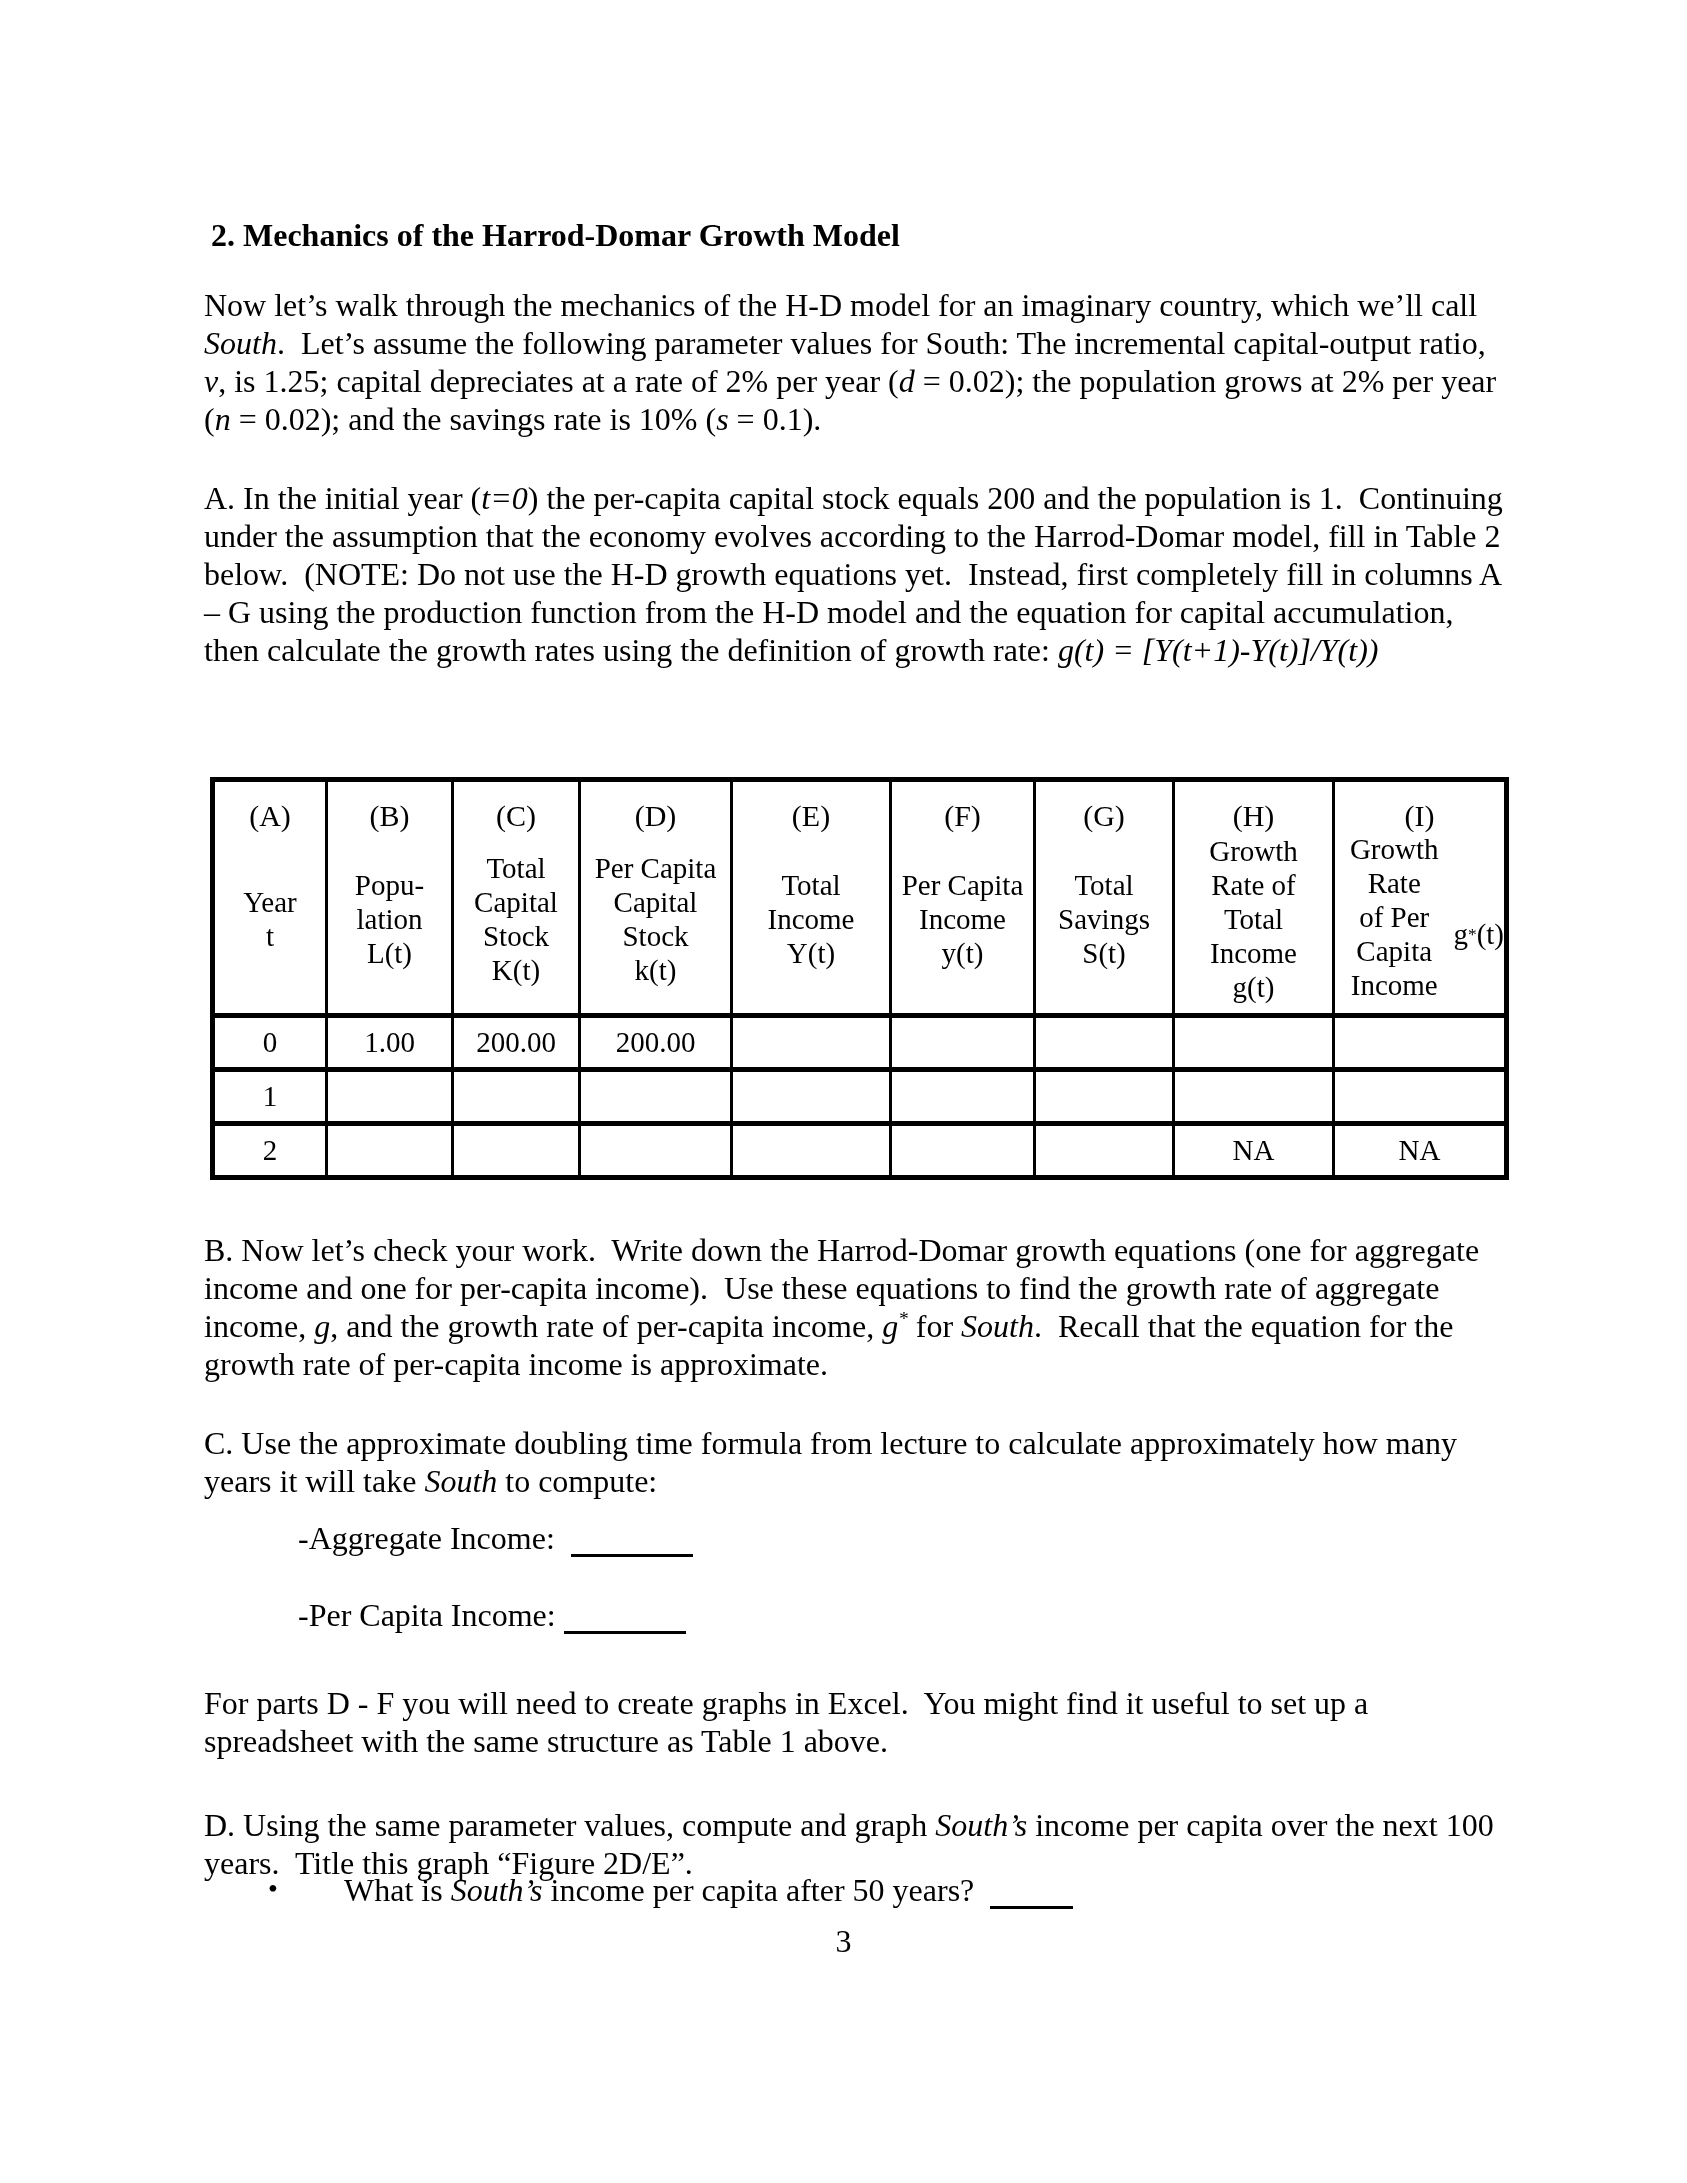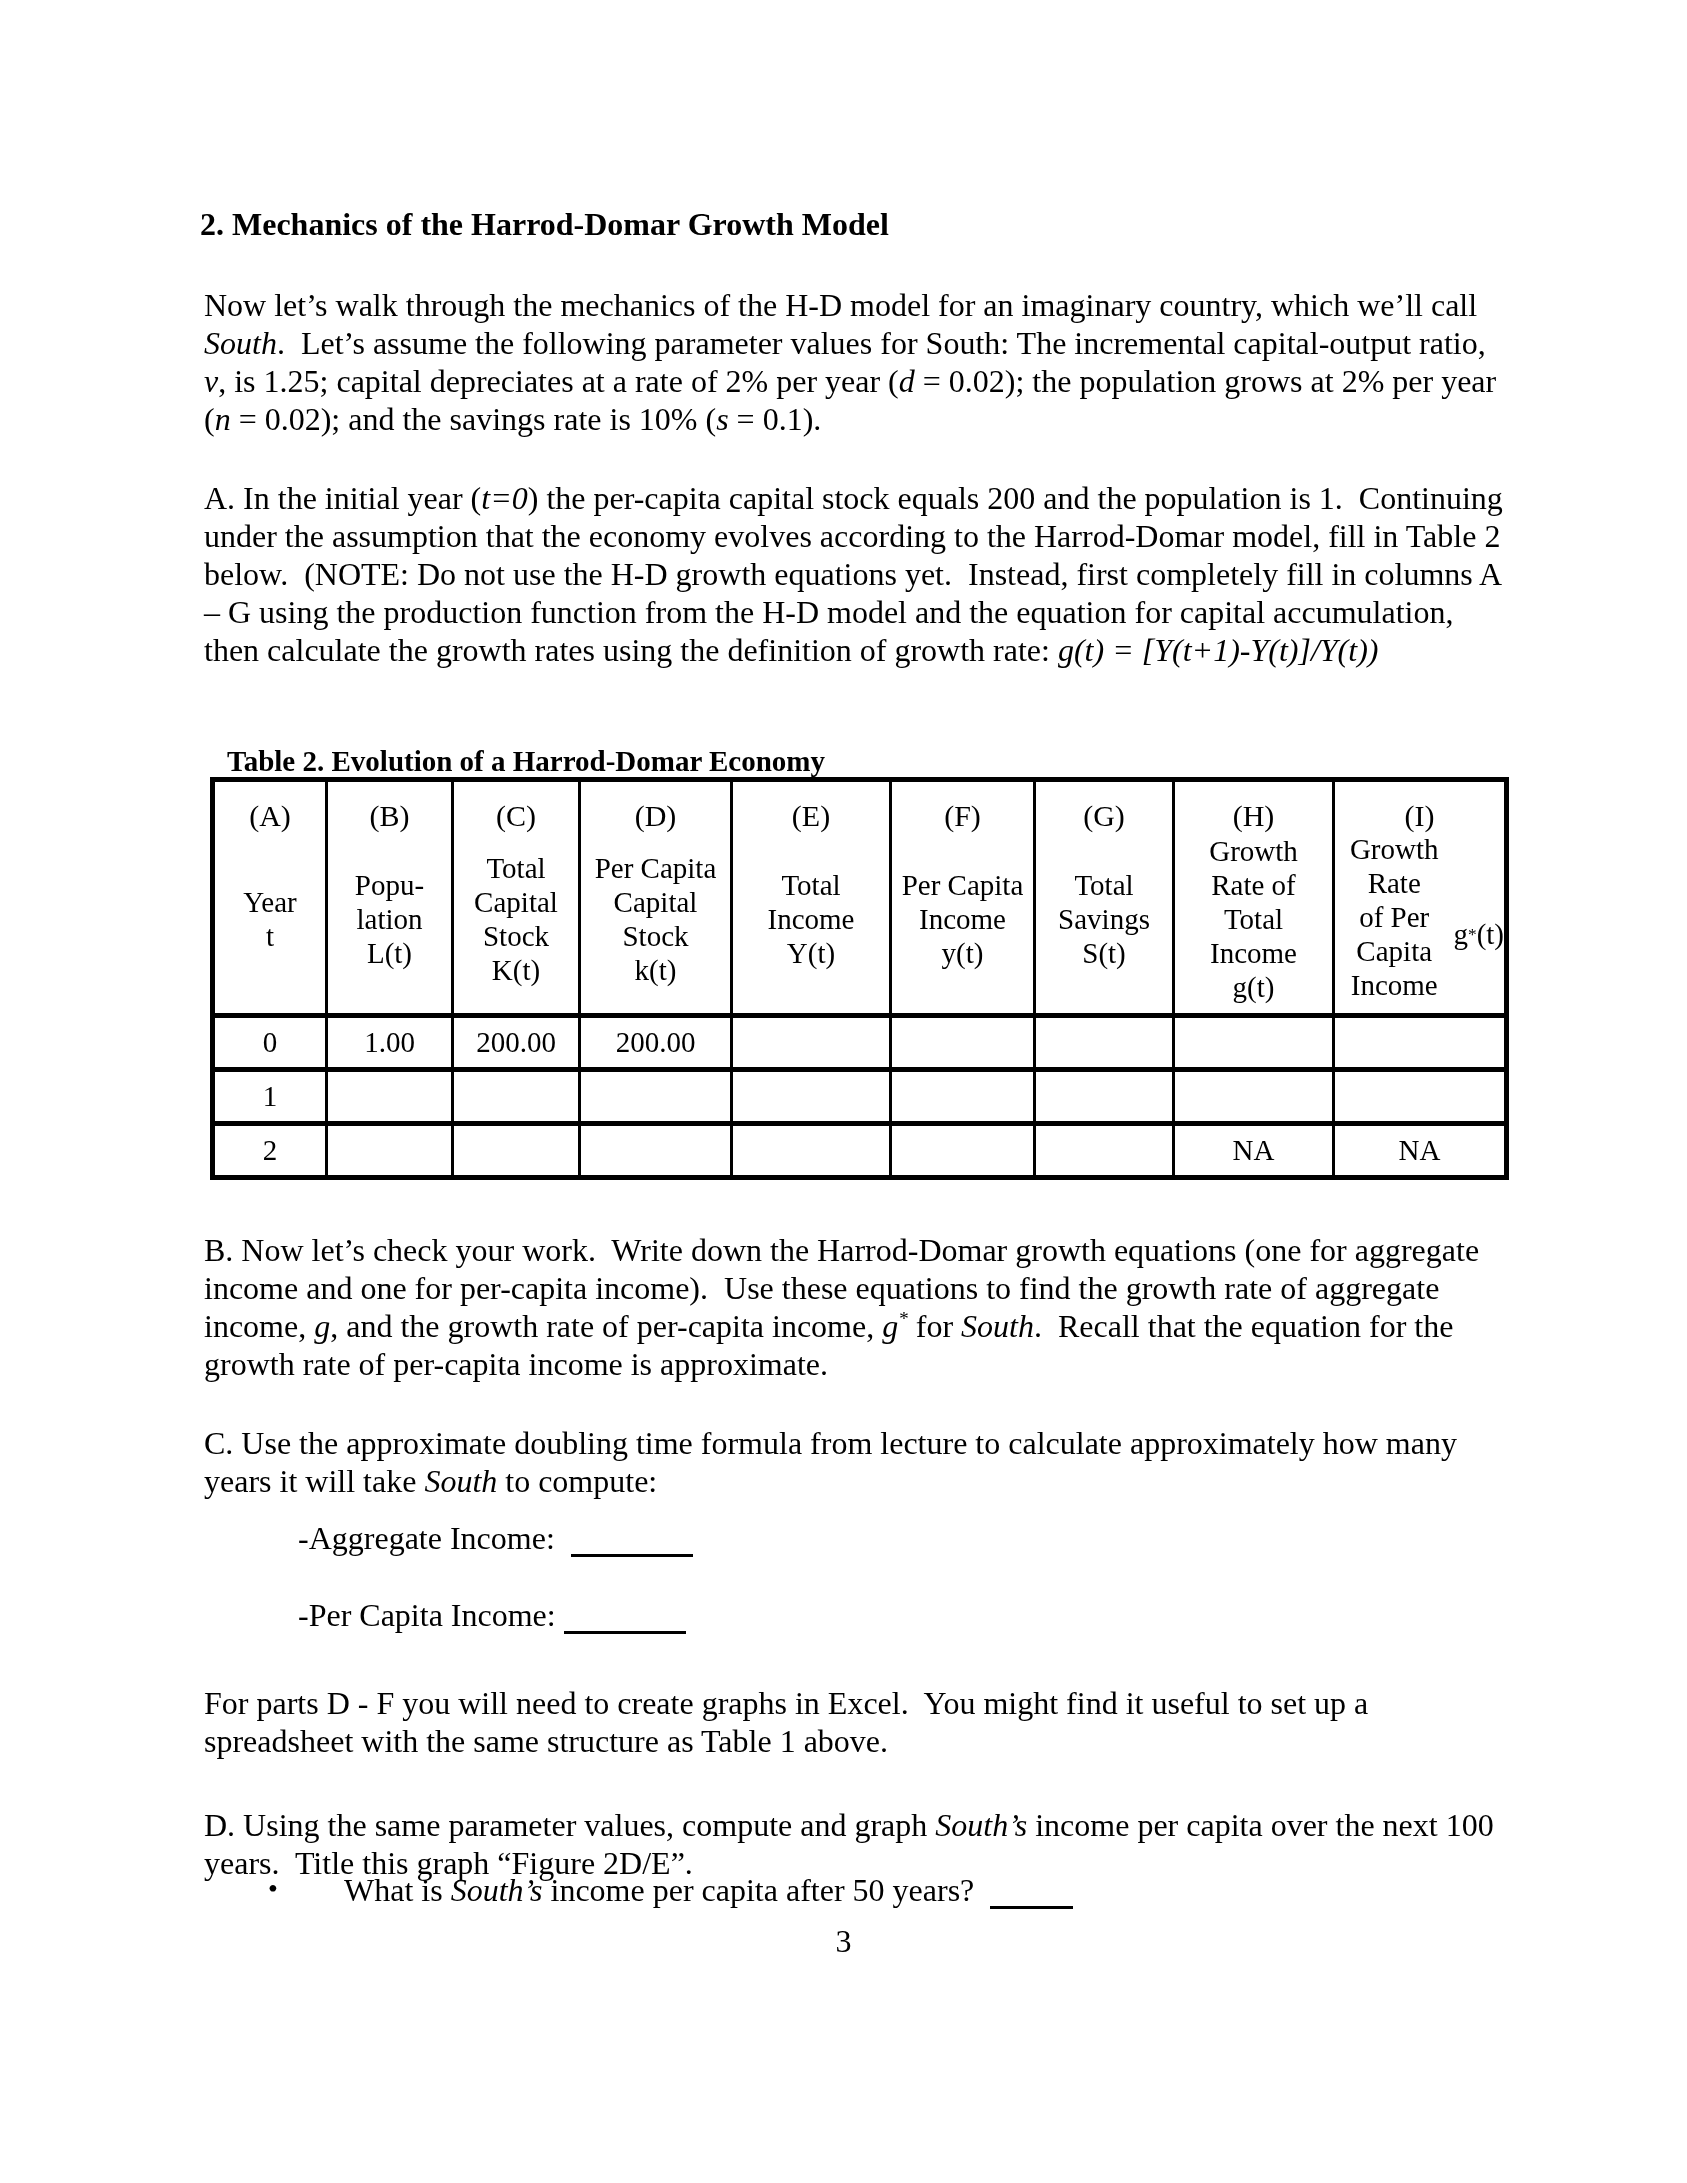--- a/index.html
+++ b/index.html
@@ -6,21 +6,21 @@
   .page{
     position:relative;
     width:1687px;height:2183px;
     background:#ffffff;
     font-family:"Liberation Serif","DejaVu Serif",serif;
     color:#000;
     overflow:hidden;
   }
   .title{
     position:absolute;left:196px;top:202px;
-    font-size:32px;font-weight:bold;margin:4px;
+    font-size:32px;font-weight:bold;margin:15px;
     white-space:pre-wrap;
   }
   .para{
     position:absolute;left:196px;width:1305px;
     font-size:32px;line-height:38px;margin:8px;
     white-space:pre-wrap;
   }
   .it{font-style:italic;}
   sup{font-size:0.6em;line-height:0;}
   .caption{
@@ -84,21 +84,20 @@
 <body>
 
 <div class="page">
 
   <h1 class="title">2. Mechanics of the Harrod-Domar Growth Model</h1>
 
   <p class="para" style="top:278px"><span>Now let’s walk through the mechanics of the H-D model for an imaginary country, which we’ll call </span><span class="it">South</span><span>.  Let’s assume the following parameter values for South: The incremental capital-output ratio, </span><span class="it">v</span><span>, is 1.25; capital depreciates at a rate of 2% per year (</span><span class="it">d</span><span> = 0.02); the population grows at 2% per year (</span><span class="it">n</span><span> = 0.02); and the savings rate is 10% (</span><span class="it">s</span><span> = 0.1).</span></p>
 
   <p class="para" style="top:471px"><span>A. In the initial year (</span><span class="it">t=0</span><span>) the per-capita capital stock equals 200 and the population is 1.  Continuing under the assumption that the economy evolves according to the Harrod-Domar model, fill in Table 2 below.  (NOTE: Do not use the H-D growth equations yet.  Instead, first completely fill in columns A – G using the production function from the H-D model and the equation for capital accumulation, then calculate the growth rates using the definition of growth rate: </span><span class="it">g(t) = [Y(t+1)-Y(t)]/Y(t))</span></p>
 
-  <div class="caption">Table 2. Evolution of a Harrod-Domar Economy</div>
 
   <table class="t2">
     <colgroup>
       <col style="width:114px">
         <col style="width:126px">
         <col style="width:127px">
       <col style="width:152px">
         <col style="width:159px">
         <col style="width:144px">
       <col style="width:139px">

